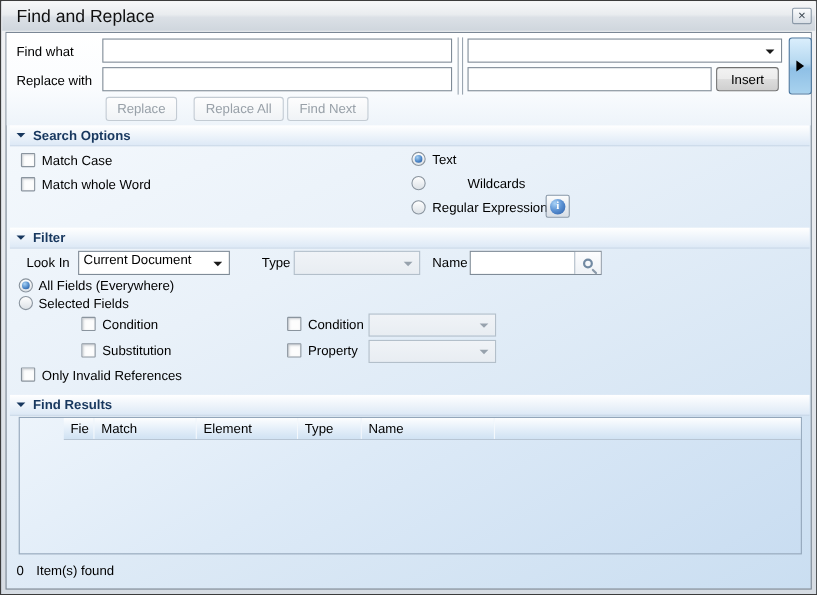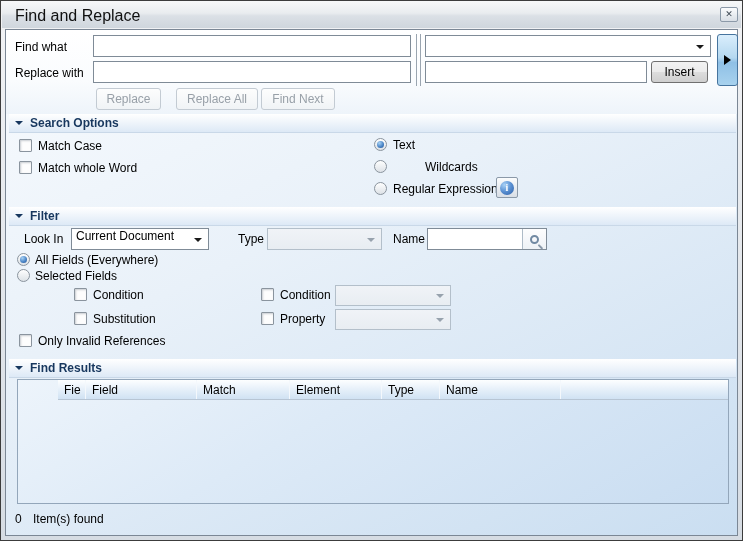--- a/index.html
+++ b/index.html
@@ -241,21 +241,20 @@
   <span class="lbl" style="left:37px; top:333px;">Only Invalid References</span>
 
   <div class="sect" style="top:358px;">
     <span class="sect-tri"></span>
     <span>Find Results</span>
   </div>
 
   <div class="results">
     <div class="rh">
       <div class="hc" style="width:28px;">Fie</div>
-      <div class="hc" style="width:111px;">Field</div>
       <div class="hc" style="width:93px;">Match</div>
       <div class="hc" style="width:92px;">Element</div>
       <div class="hc" style="width:58px;">Type</div>
       <div class="hc" style="width:121px;">Name</div>
       <div class="hc" style="flex:1; border-right:none;"></div>
     </div>
   </div>
 
   <div class="statusbar">
     <span class="status-num">0</span>

